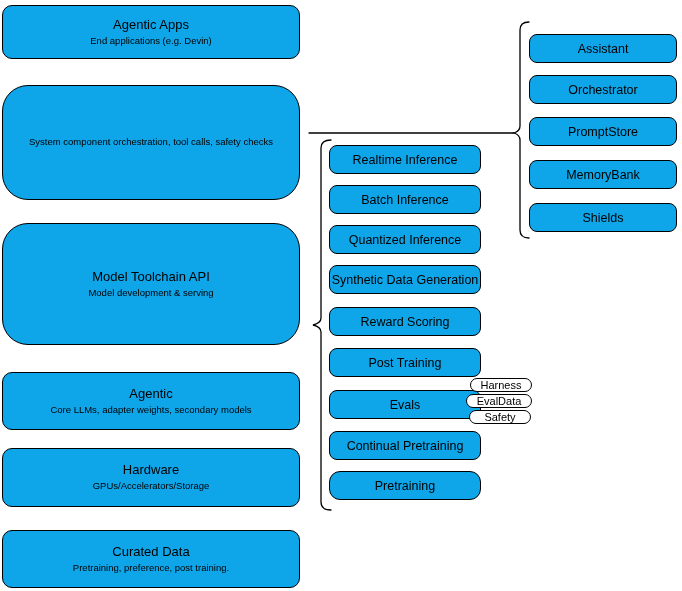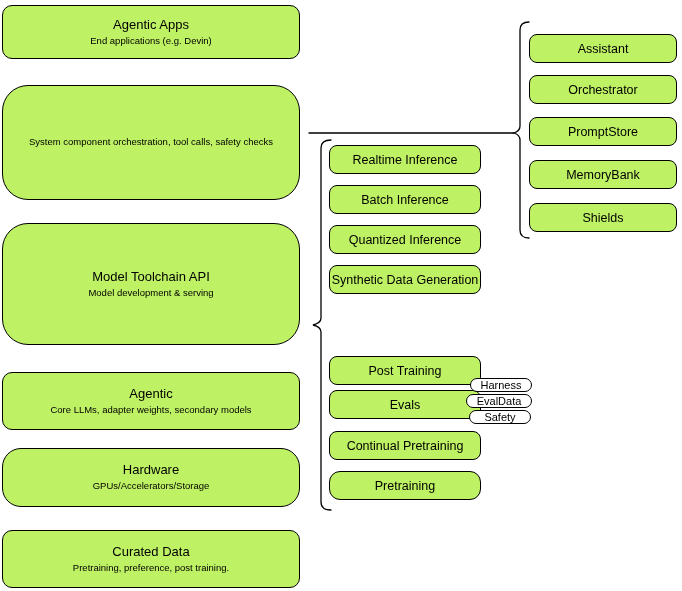--- a/index.html
+++ b/index.html
@@ -25,53 +25,53 @@
   .connectors path {
     stroke: #000000;
     fill: none;
     stroke-width: 1.3;
     stroke-linecap: round;
   }
   .node {
     position: absolute;
     box-sizing: border-box;
     border: 1px solid #000000;
-    background: #bef264;
+    background: #0ea5e9;
     display: flex;
     align-items: center;
     justify-content: center;
     text-align: center;
     z-index: 1;
   }
   .stackbox {
     left: 2px;
     width: 298px;
     flex-direction: column;
     gap: 3px;
   }
   .title { font-size: 13px; line-height: 1.15; white-space: nowrap; }
   .sub   { font-size: 9.5px; line-height: 1.15; white-space: nowrap; }
 
   .s0 { top: 5px;   height: 54px;  border-radius: 10px; }
   .s1 { top: 85px;  height: 115px; border-radius: 26px; }
   .s2 { top: 223px; height: 122px; border-radius: 26px; }
   .s3 { top: 372px; height: 58px;  border-radius: 10px; }
-  .s4 { top: 448px; height: 59px;  border-radius: 19px; }
+  .s4 { top: 448px; height: 59px;  border-radius: 10px; }
   .s5 { top: 530px; height: 58px;  border-radius: 10px; }
 
   .mid {
     left: 329px;
     width: 152px;
     height: 29px;
     border-radius: 8px;
     font-size: 12.5px;
     white-space: nowrap;
   }
   .m0 { top: 145px; } .m1 { top: 185px; } .m2 { top: 225px; }
-  .m3 { top: 265px; } .m4 { top: 307px; } .m5 { top: 356px; }
+  .m3 { top: 265px; } .m4 { top: 307px; } .m5 { top: 348px; }
   .m6 { top: 390px; } .m7 { top: 431px; } .m8 { top: 471px; border-radius: 11px; }
 
   .rightbox {
     left: 529px;
     width: 148px;
     height: 29px;
     border-radius: 8px;
     font-size: 12.5px;
     white-space: nowrap;
   }
@@ -137,20 +137,23 @@
   </div>
   <div class="node mid m2">
     <span>Quantized Inference</span>
   </div>
   <div class="node mid m1">
     <span>Batch Inference</span>
   </div>
   <div class="node mid m3">
     <span>Synthetic Data Generation</span>
   </div>
+  <div class="node mid m4">
+    <span>Reward Scoring</span>
+  </div>
   <div class="node mid m5">
     <span>Post Training</span>
   </div>
   <div class="node mid m6">
     <span>Evals</span>
   </div>
   <div class="node mid m7">
     <span>Continual Pretraining</span>
   </div>
   <div class="node mid m8">

